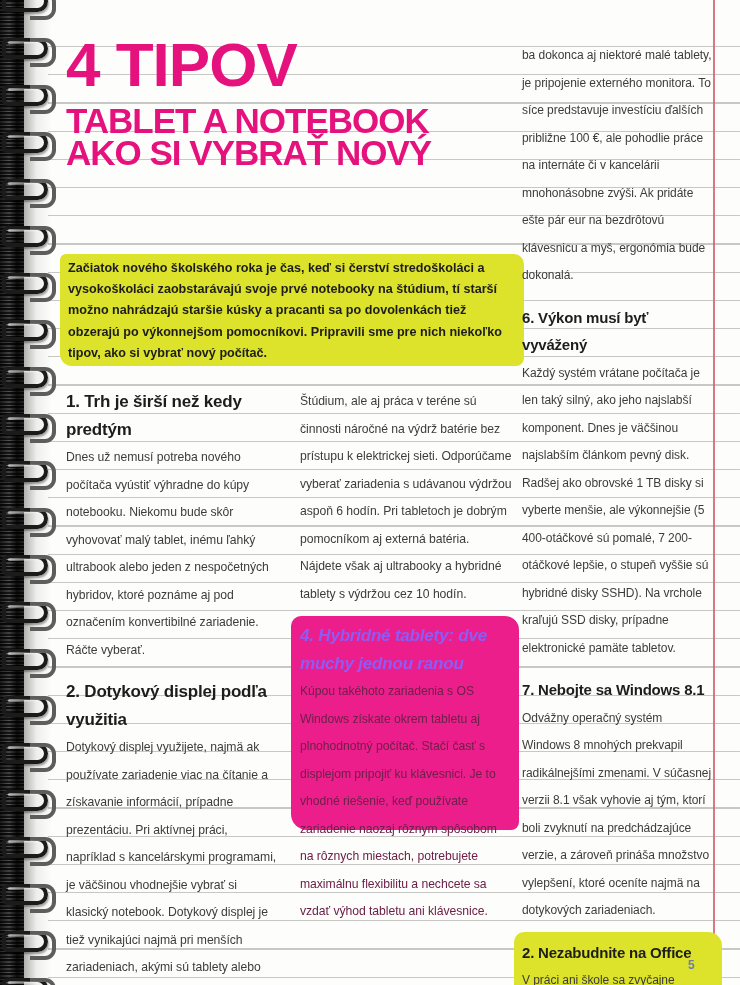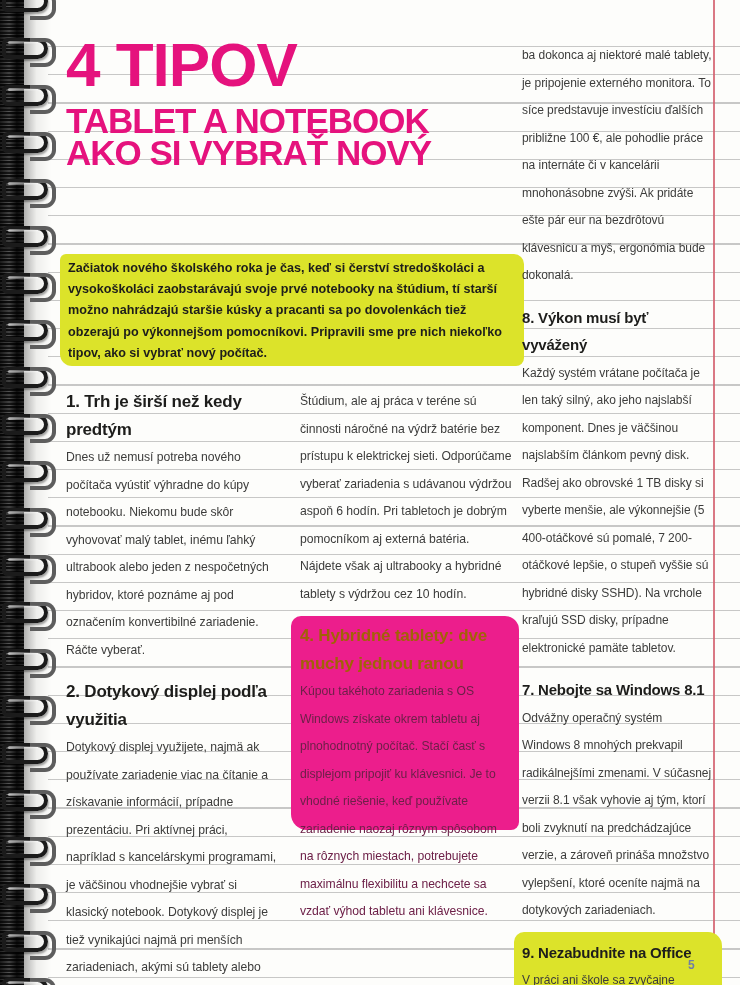--- a/index.html
+++ b/index.html
@@ -122,21 +122,21 @@
   p.sec-body {
     font-size:12.2px; color:#3c3c3b;
     line-height:27.5px; letter-spacing:-.05px;
   }
   .col-3 h2.sec-title { font-size:15px; }
   .col-3 p.sec-body { font-size:12px; }
 
   
   .sec-pink { position:relative; }
   .sec-pink h2.sec-title, .sec-pink p.sec-body { position:relative; z-index:2; }
-  .sec-pink h2.sec-title { color:#a16207; }
+  .sec-pink h2.sec-title { color:#8b5cf6;font-style:italic; }
   .sec-pink p.sec-body { color:#6d2048; }
   .marker-pink {
     position:absolute; background:#ec1e8c;
     z-index:1; filter:blur(.5px);
   }
 
   
   .sec-yellow { position:relative; }
   .sec-yellow h2.sec-title, .sec-yellow p.sec-body { position:relative; z-index:2; }
 
@@ -285,33 +285,33 @@
       </div>
 
     </div>
 
     <div class="col col-3">
       <div class="sec">
         <p class="sec-body">ba dokonca aj niektoré malé tablety, je pripojenie externého monitora. To síce predstavuje investíciu ďalších približne 100 €, ale pohodlie práce na internáte či v kancelárii mnohonásobne zvýši. Ak pridáte ešte pár eur na bezdrôtovú klávesnicu a myš, ergonómia bude dokonalá.</p>
       </div>
 
       <div class="sec" style="margin-top:14px;">
-        <h2 class="sec-title">8. Výkon musí byť vyvážený</h2>
+        <h2 class="sec-title">6. Výkon musí byť vyvážený</h2>
         <p class="sec-body">Každý systém vrátane počítača je len taký silný, ako jeho najslabší komponent. Dnes je väčšinou najslabším článkom pevný disk. Radšej ako obrovské 1 TB disky si vyberte menšie, ale výkonnejšie (5 400-otáčkové sú pomalé, 7 200-otáčkové lepšie, o stupeň vyššie sú hybridné disky SSHD). Na vrchole kraľujú SSD disky, prípadne elektronické pamäte tabletov.</p>
       </div>
 
       <div class="sec" style="margin-top:14px;">
         <h2 class="sec-title">7. Nebojte sa Windows 8.1</h2>
         <p class="sec-body">Odvážny operačný systém Windows 8 mnohých prekvapil radikálnejšími zmenami. V súčasnej verzii 8.1 však vyhovie aj tým, ktorí boli zvyknutí na predchádzajúce verzie, a zároveň prináša množstvo vylepšení, ktoré oceníte najmä na dotykových zariadeniach.</p>
       </div>
 
       <div class="sec sec-yellow" style="margin-top:14px;">
         <div class="marker-yellow" style="left:-8px; top:-7px; width:208px; height:152px; border-radius:10px 14px 6px 14px;"></div>
 
-        <h2 class="sec-title">9. Nezabudnite na Office</h2>
+        <h2 class="sec-title">2. Nezabudnite na Office</h2>
         <p class="sec-body">V práci ani škole sa zvyčajne nezaobídete bez kancelárskeho balíka. Najviac používaným kancelárskym balíkom je Microsoft Office, ktorý však bežne nie je súčasťou notebookov a je potrebné si ho prikúpiť. Pri nákupe nového notebooku ho získate so zľavou, takže ak viete, že ho budete potrebovať, je vhodné kúpiť ho zároveň s notebookom. Teraz v septembri ho navyše môžete získať zadarmo k vybraným notebookom značiek HP a Lenovo.</p>
       </div>
     </div>
 
   </div>
 
   <div id="pageno">5</div>
 </div>
 
 </body></html>

